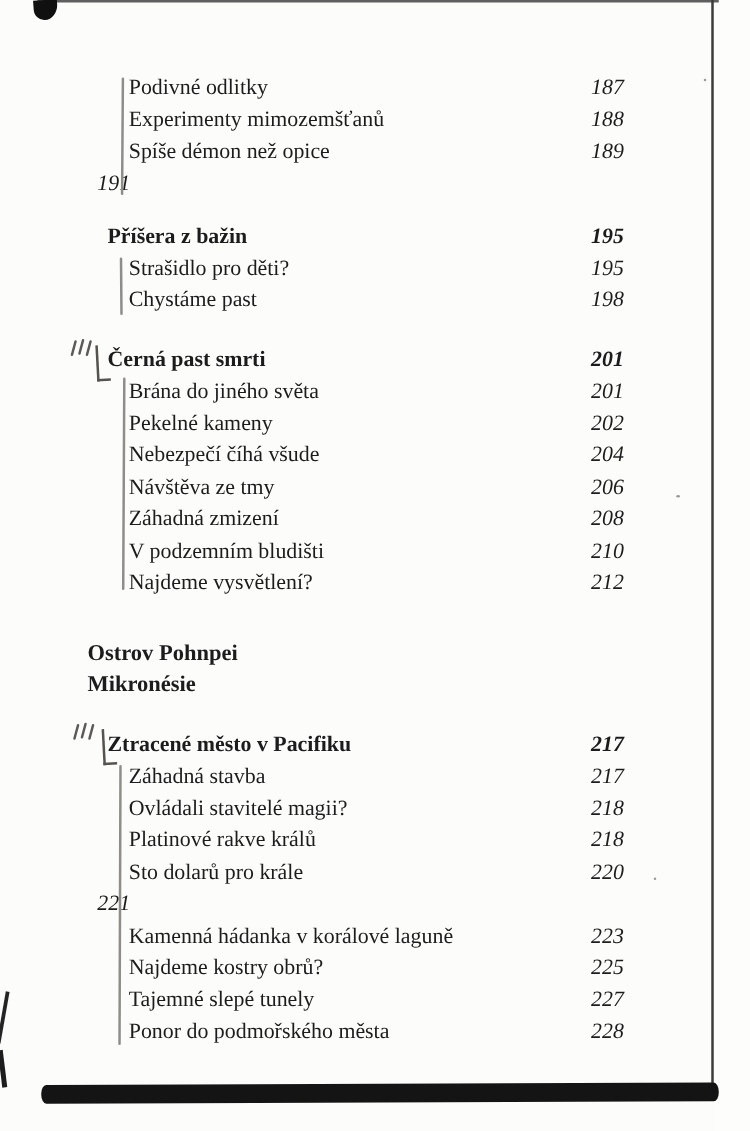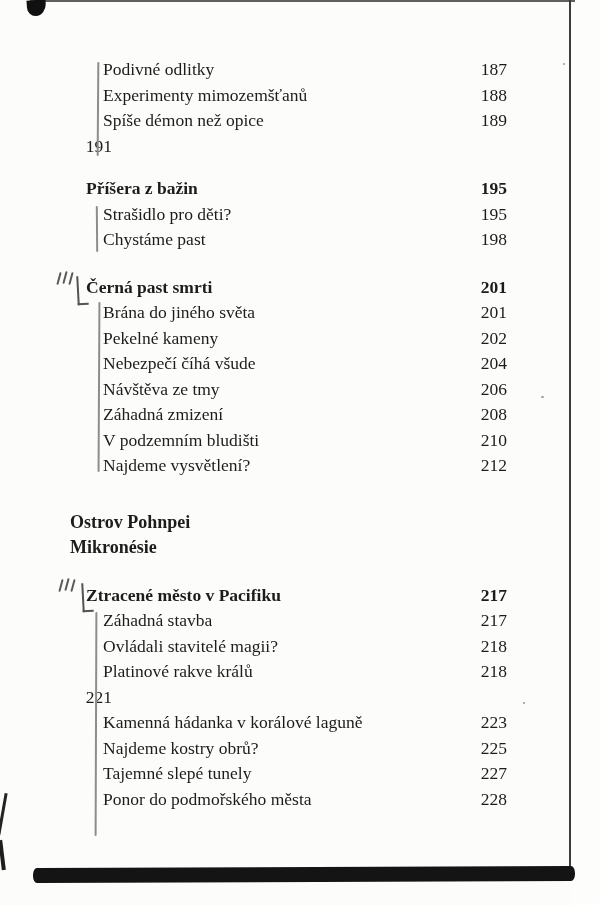--- a/index.html
+++ b/index.html
@@ -34,21 +34,21 @@
   .t2a{left:60px;top:579px;} .t2b{left:66px;top:578px;} .t2c{left:72px;top:579px;}
   .b2{left:82px;top:583px;}
   
   .toc{position:absolute;left:70px;top:57px;width:437px;}
   .toc-group-0{margin-bottom:17px;}
   .toc-group-1{margin-bottom:22px;}
   .toc-group-2{margin-bottom:31px;}
   .toc-group-3{margin-bottom:23px;}
   .toc-row{display:flex;justify-content:space-between;align-items:baseline;line-height:25.5px;font-size:17.5px;gap:43px;}
   .toc-row .title{white-space:nowrap;}
-  .toc-row .pagenum{text-align:right;flex:0 0 42px;}
+  .toc-row .pagenum{text-align:center;flex:0 0 42px;font-style:italic;}
   .toc-row.entry .title{padding-left:33px;}
   .toc-row.chapter{font-weight:bold;}
   .toc-row.chapter .title{padding-left:16px;}
   .toc-row.part{font-weight:bold;line-height:25px;font-size:18px;}
   .toc-row.part .pagenum{visibility:hidden;}
 </style>
 </head>
 <body>
 
 <div class="stage">
@@ -138,20 +138,24 @@
           <span class="title">Záhadná stavba</span>
           <span class="pagenum">217</span>
         </div>
         <div class="toc-row entry">
           <span class="title">Ovládali stavitelé magii?</span>
           <span class="pagenum">218</span>
         </div>
         <div class="toc-row entry">
           <span class="title">Platinové rakve králů</span>
           <span class="pagenum">218</span>
+        </div>
+        <div class="toc-row entry">
+          <span class="title">Sto dolarů pro krále</span>
+          <span class="pagenum">220</span>
         </div>
         <div class="toc-row entry">
           <span class="pagenum">221</span>
         </div>
         <div class="toc-row entry">
           <span class="title">Kamenná hádanka v korálové laguně</span>
           <span class="pagenum">223</span>
         </div>
         <div class="toc-row entry">
           <span class="title">Najdeme kostry obrů?</span>

